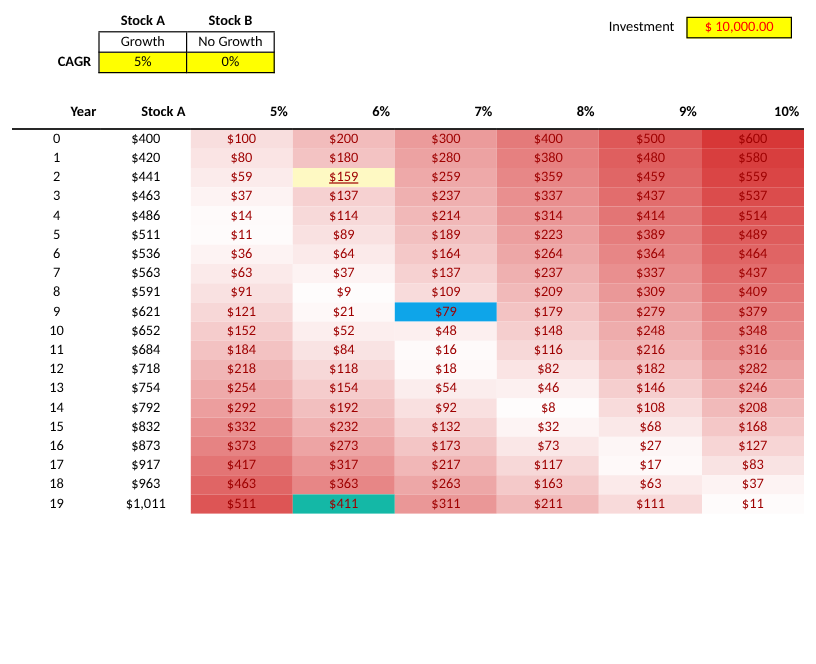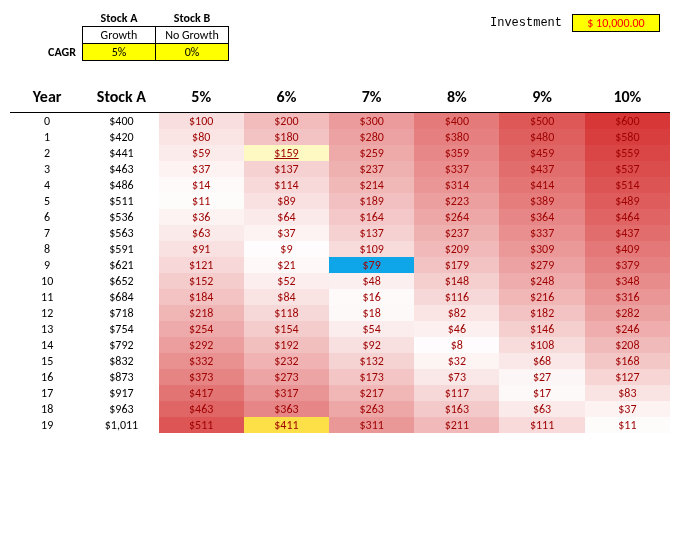--- a/index.html
+++ b/index.html
@@ -36,36 +36,36 @@
   }
   .b-all { border: 1px solid #000; }
   .ylw { background: #ffff00; }
   .invest-wrap {
     display: flex;
     align-items: center;
     gap: 10px;
     padding-top: 4px;
     padding-right: 10px;
   }
-  .invest-wrap .lbl { font-size: 12px; font-family: Liberation Mono, monospace; }
+  .invest-wrap .lbl { font-size: 12px; }
   .invest-val {
     background: #ffff00;
     border: 1px solid #000;
     padding: 1px 8px;
     color: #fd0000;
     font-size: 12px;
     min-width: 70px;
     text-align: center;
   }
   .main-table { width: 100%; }
   .main-table th {
     font-weight: bold;
-    text-align: center;
+    text-align: right;
     padding: 6px 4px 6px;
-    font-size: 16px;
+    font-size: 12px;
     border-bottom: 1px solid #000;
     width: 70px;
   }
   .main-table th:first-child,
   .main-table th:nth-child(2) {
     width: 60px;
   }
   .main-table td {
     text-align: center;
     padding: 1px 4px;
@@ -306,20 +306,20 @@
         <td class="diff-cell" style="background: rgb(231, 134, 134);">$363</td>
         <td class="diff-cell" style="background: rgb(237, 167, 167);">$263</td>
         <td class="diff-cell" style="background: rgb(244, 201, 201);">$163</td>
         <td class="diff-cell" style="background: rgb(251, 234, 234);">$63</td>
         <td class="diff-cell" style="background: rgb(253, 243, 243);">$37</td>
       </tr>
       <tr>
         <td>19</td>
         <td>$1,011</td>
         <td class="diff-cell" style="background: rgb(221, 85, 85);">$511</td>
-        <td class="diff-cell" style="background: #fde047;">$411</td>
+        <td class="diff-cell" style="background: #14b8a6;">$411</td>
         <td class="diff-cell" style="background: rgb(234, 151, 151);">$311</td>
         <td class="diff-cell" style="background: rgb(241, 185, 185);">$211</td>
         <td class="diff-cell" style="background: rgb(248, 218, 218);">$111</td>
         <td class="diff-cell" style="background: rgb(254, 251, 251);">$11</td>
       </tr>
     </tbody>
 </table>
 
 </body></html>

